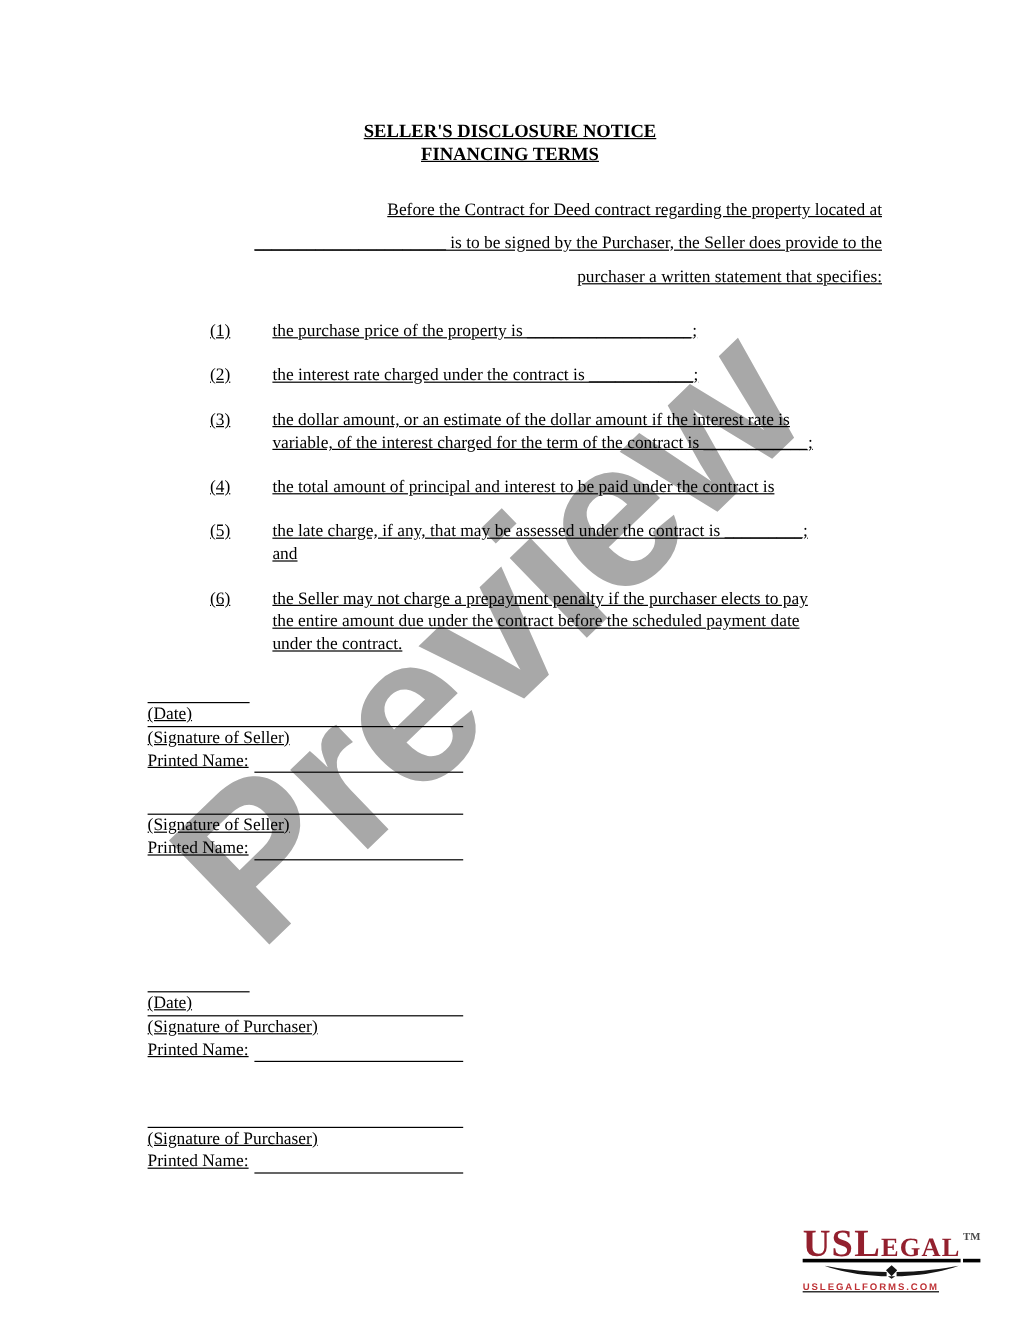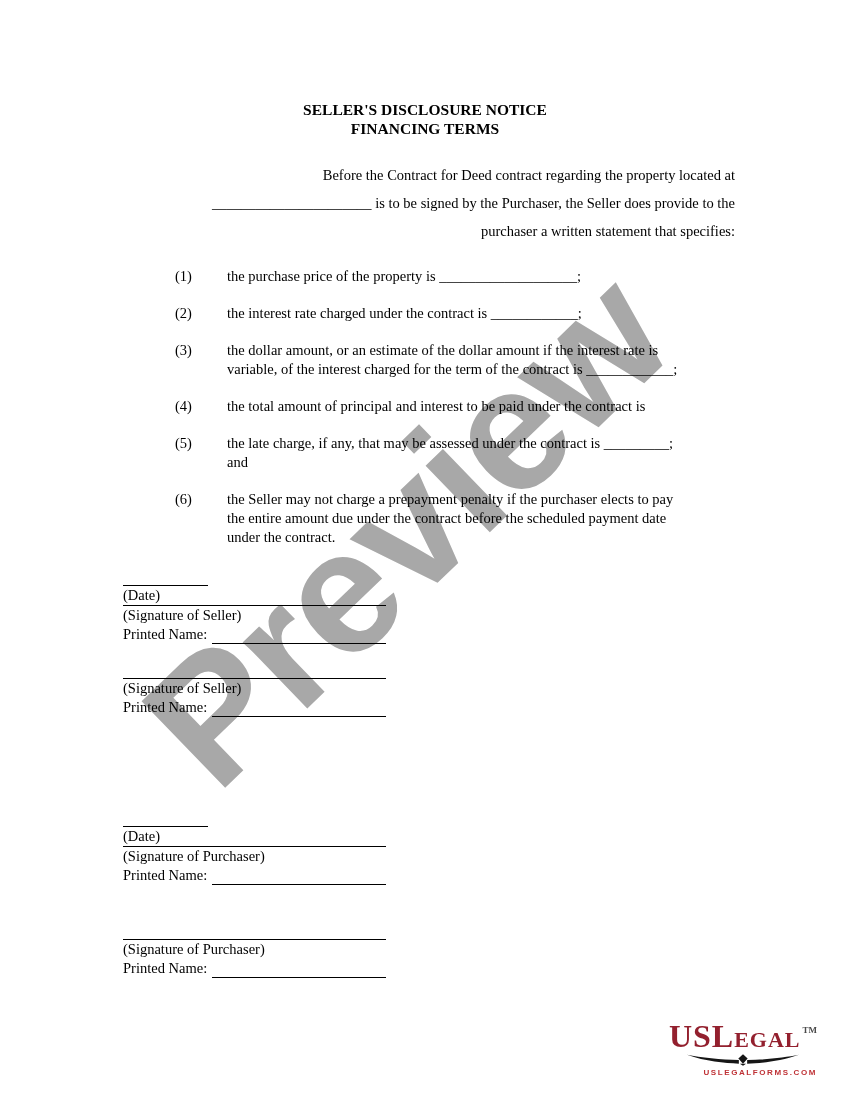--- a/index.html
+++ b/index.html
@@ -7,42 +7,42 @@
     position:relative;width:850px;height:1100px;background:#ffffff;
     overflow:hidden;font-family:"Liberation Serif",serif;color:#000;
   }
   .watermark{
     position:absolute;left:405px;top:530px;
     transform:translate(-50%,-50%) rotate(-44deg);
     font-family:"Liberation Sans",sans-serif;font-weight:bold;
     font-size:175px;letter-spacing:-3px;color:#a8a8a8;
     white-space:nowrap;z-index:0;user-select:none;
   }
-  .doc{position:relative;z-index:1;}
+  .doc{position:relative;z-index:1;text-decoration:underline;}
   .title-block{margin-top:100px;text-align:center;font-weight:bold;font-size:15.5px;line-height:19px;}
   .intro{margin:23px 115px 0 123px;font-size:14.5px;line-height:28px;text-align:right;}
   .list{margin-top:22px;font-size:14.5px;line-height:19px;}
   .item{display:flex;margin:0 0 18px 175px;}
   .item:last-child{margin-bottom:0;}
   .item .num{width:52px;flex:none;}
   .item .itext{width:500px;}
   .item .line{display:block;}
   .sig-section{display:flex;margin-left:123px;font-size:14.5px;line-height:19px;flex-direction:column;}
   .sig-1{margin-top:38px;}
   .sig-2{margin-top:109px;}
   .col-left{width:302px;flex:none;}
   .col-right{width:263px;flex:none;}
   .hline{height:0;border-bottom:1px solid #000;}
   .date-line{width:85px;}
   .sig-line{width:263px;}
   .printed{display:flex;justify-content:space-between;}
   .printed .blank{flex:1;border-bottom:1px solid #000;margin-left:5px;}
   .sub-gap-seller{margin-top:34px;}
   .sub-gap-purchaser{margin-top:54px;}
-  .logo{position:absolute;right:33px;top:1015px;text-align:right;z-index:1;}
+  .logo{position:absolute;right:33px;top:1015px;text-align:left;z-index:1;text-decoration:underline;}
   .logo-brand{
     font-family:"Liberation Serif",serif;font-weight:bold;font-variant:small-caps;
     font-size:32px;line-height:30px;color:#93202e;letter-spacing:1px;white-space:nowrap;
   }
   .logo-brand .tm{
     font-variant:normal;font-size:9px;color:#4a4a4a;vertical-align:14px;
     letter-spacing:0;margin-left:2px;font-weight:bold;
   }
   .eagle{display:block;margin:2px auto 0;width:114px;height:13px;}
   .logo-site{

